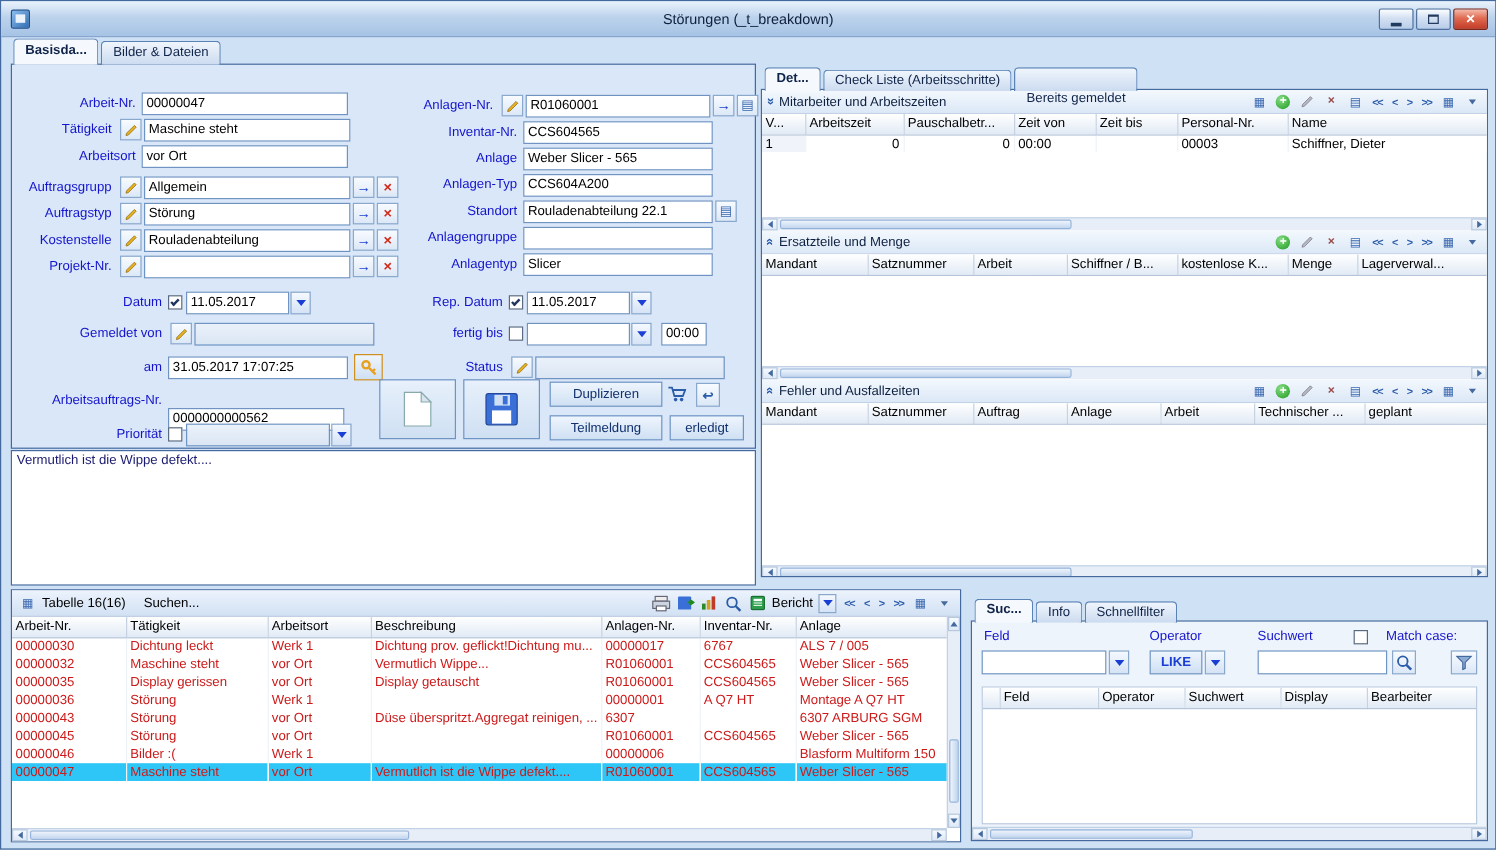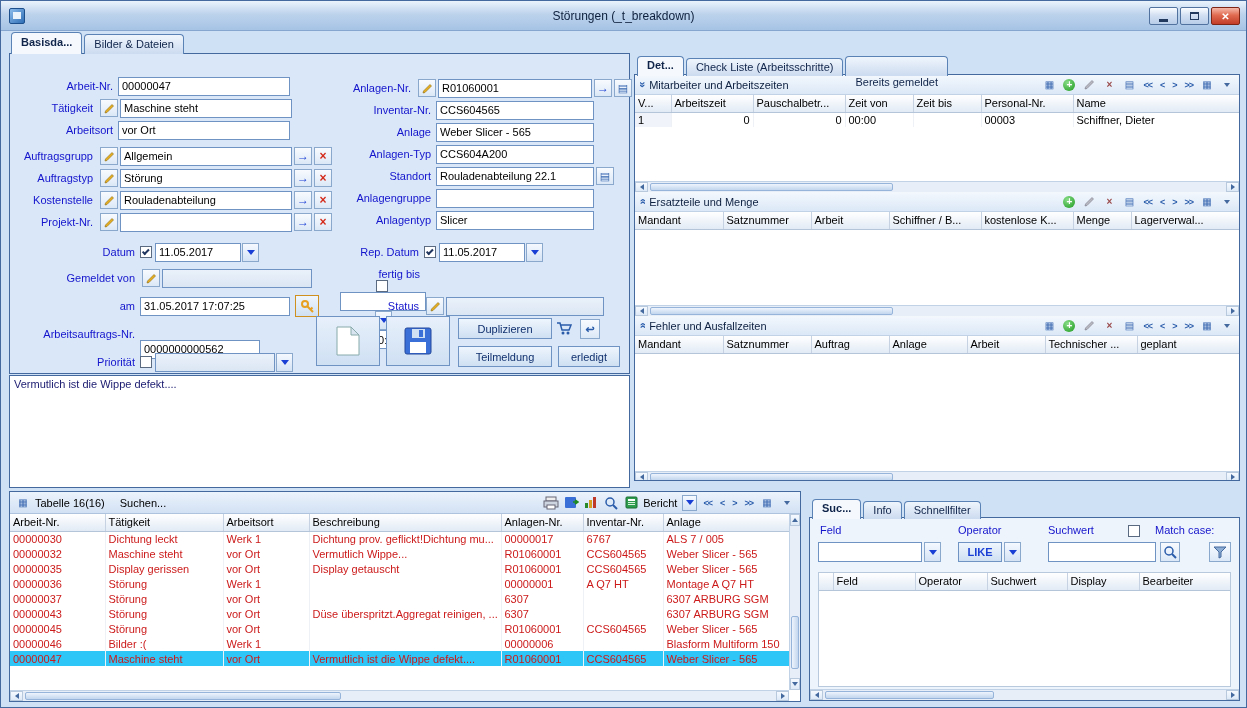--- a/index.html
+++ b/index.html
@@ -281,21 +281,21 @@
     </div>
     <div class="frow" style="left:4px;top:214px;">
       <span class="flabel" style="width:126px;">Gemeldet von</span>
       <span class="ibtn">
           <svg width="11" height="11">
             <path d="M1 10 l2 -0.5 6.5 -6.5 -1.5 -1.5 -6.5 6.5 z" fill="#e8b020" stroke="#8a6a10" stroke-width="0.6"></path>
           </svg>
         </span>
       <span class="field dim" style="width:150px;margin-left:2px;"></span>
     </div>
-    <div class="frow" style="left:330px;top:214px;flex-direction:column;">
+    <div class="frow" style="left:330px;top:214px;">
       <span class="flabel" style="width:84px;">fertig bis</span>
       <span class="cb"></span>
       <span class="field" style="width:86px;"></span>
       <span class="dd">
           <span class="tri-down"></span>
         </span>
       <span class="field" style="width:38px;margin-left:8px;">00:00</span>
     </div>
     <div class="frow" style="left:4px;top:242px;">
       <span class="flabel" style="width:126px;">am</span>
@@ -311,21 +311,21 @@
       <span class="flabel" style="width:84px;">Status</span>
       <span class="ibtn">
           <svg width="11" height="11">
             <path d="M1 10 l2 -0.5 6.5 -6.5 -1.5 -1.5 -6.5 6.5 z" fill="#e8b020" stroke="#8a6a10" stroke-width="0.6"></path>
           </svg>
         </span>
       <span class="field dim" style="width:158px;margin-left:2px;"></span>
     </div>
     <div class="frow" style="left:4px;top:270px;">
       <span class="flabel" style="width:126px;">Arbeitsauftrags-Nr.</span>
-      <span class="field" style="width:120px;margin-top:30px;">0000000000562</span>
+      <span class="field" style="width:147px;margin-top:30px;">0000000000562</span>
     </div>
     <div class="frow" style="left:4px;top:298px;">
       <span class="flabel" style="width:126px;">Priorität</span>
       <span class="cb"></span>
       <span class="field dim" style="width:120px;"></span>
       <span class="dd">
           <span class="tri-down"></span>
         </span>
     </div>
 
@@ -472,29 +472,20 @@
             <tr>
               <td>00000036</td>
               <td>Störung</td>
               <td>Werk 1</td>
               <td></td>
               <td>00000001</td>
               <td>A Q7 HT</td>
               <td>Montage A Q7 HT</td>
             </tr>
             <tr>
-              <td>00000037</td>
-              <td>Störung</td>
-              <td>vor Ort</td>
-              <td></td>
-              <td>6307</td>
-              <td></td>
-              <td>6307 ARBURG SGM</td>
-            </tr>
-            <tr>
               <td>00000043</td>
               <td>Störung</td>
               <td>vor Ort</td>
               <td>Düse überspritzt.Aggregat reinigen, ...</td>
               <td>6307</td>
               <td></td>
               <td>6307 ARBURG SGM</td>
             </tr>
             <tr>
               <td>00000045</td>

